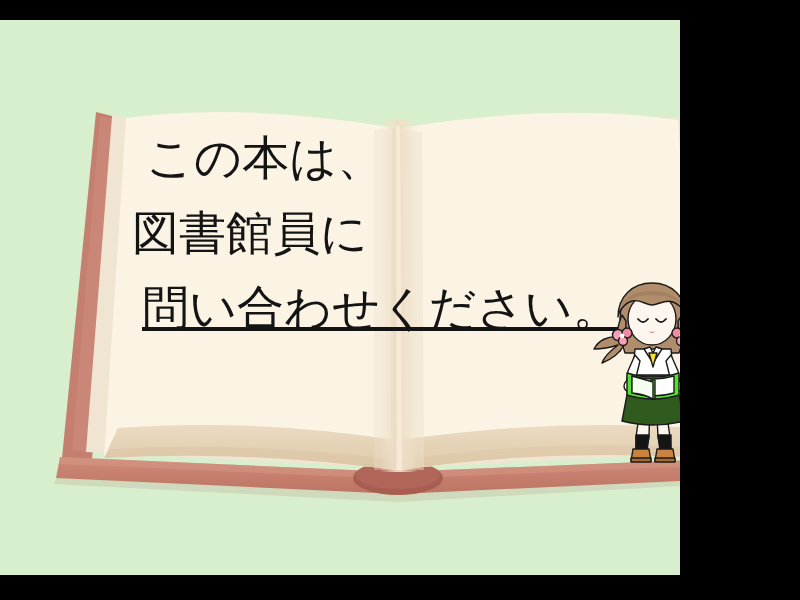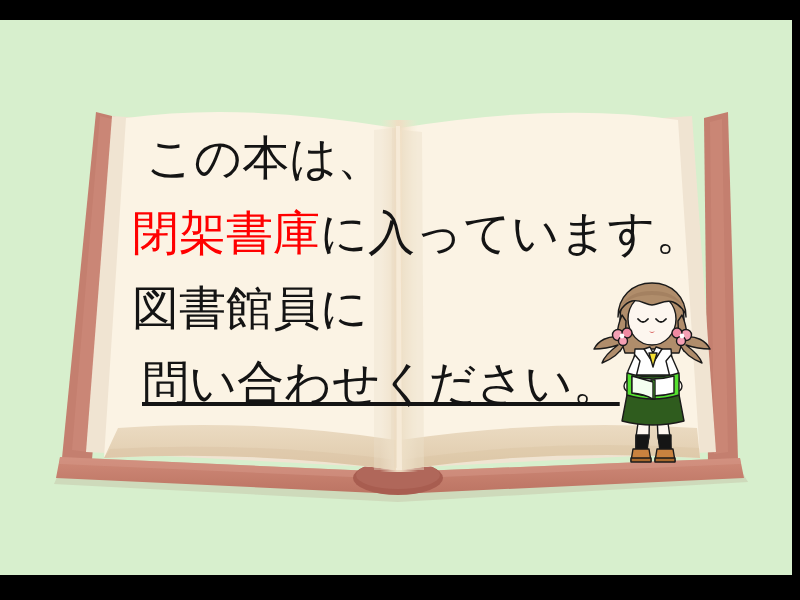--- a/index.html
+++ b/index.html
@@ -2,21 +2,21 @@
 <html><head>
 <meta charset="utf-8">
 <style>
   html, body {
     margin: 0;
     padding: 0;
     background: #000;
   }
   #stage {
     position: relative;
-    width: 792px;
+    width: 680px;
     height: 600px;
     overflow: hidden;
     background: #f97316;
     font-family: "Liberation Sans", "DejaVu Sans", sans-serif;
   }
   
   .bar {
     position: absolute;
     left: 0;
     width: 800px;
@@ -174,23 +174,20 @@
 
         <path d="M 402 110 L 422 112 L 424 450 L 402 450 Z" fill="#ece0ca" opacity="0.45"></path>
         <path d="M 374 110 L 394 108 L 394 450 L 374 450 Z" fill="#ece0ca" opacity="0.35"></path>
       </svg>
     </div>
 
     <div id="text-block">
       <div class="line l1">
         <span>この本は、</span>
       </div>
-      <div class="line l2">
-        <span class="hl">閉架書庫</span><span>に入っています。</span>
-      </div>
       <div class="line l3">
         <span>図書館員に</span>
       </div>
       <div class="line l4">
         <span>問い合わせください。</span>
       </div>
     </div>
 
     <div id="girl">
       <svg width="120" height="200" viewBox="0 0 120 200" xmlns="http://www.w3.org/2000/svg">

